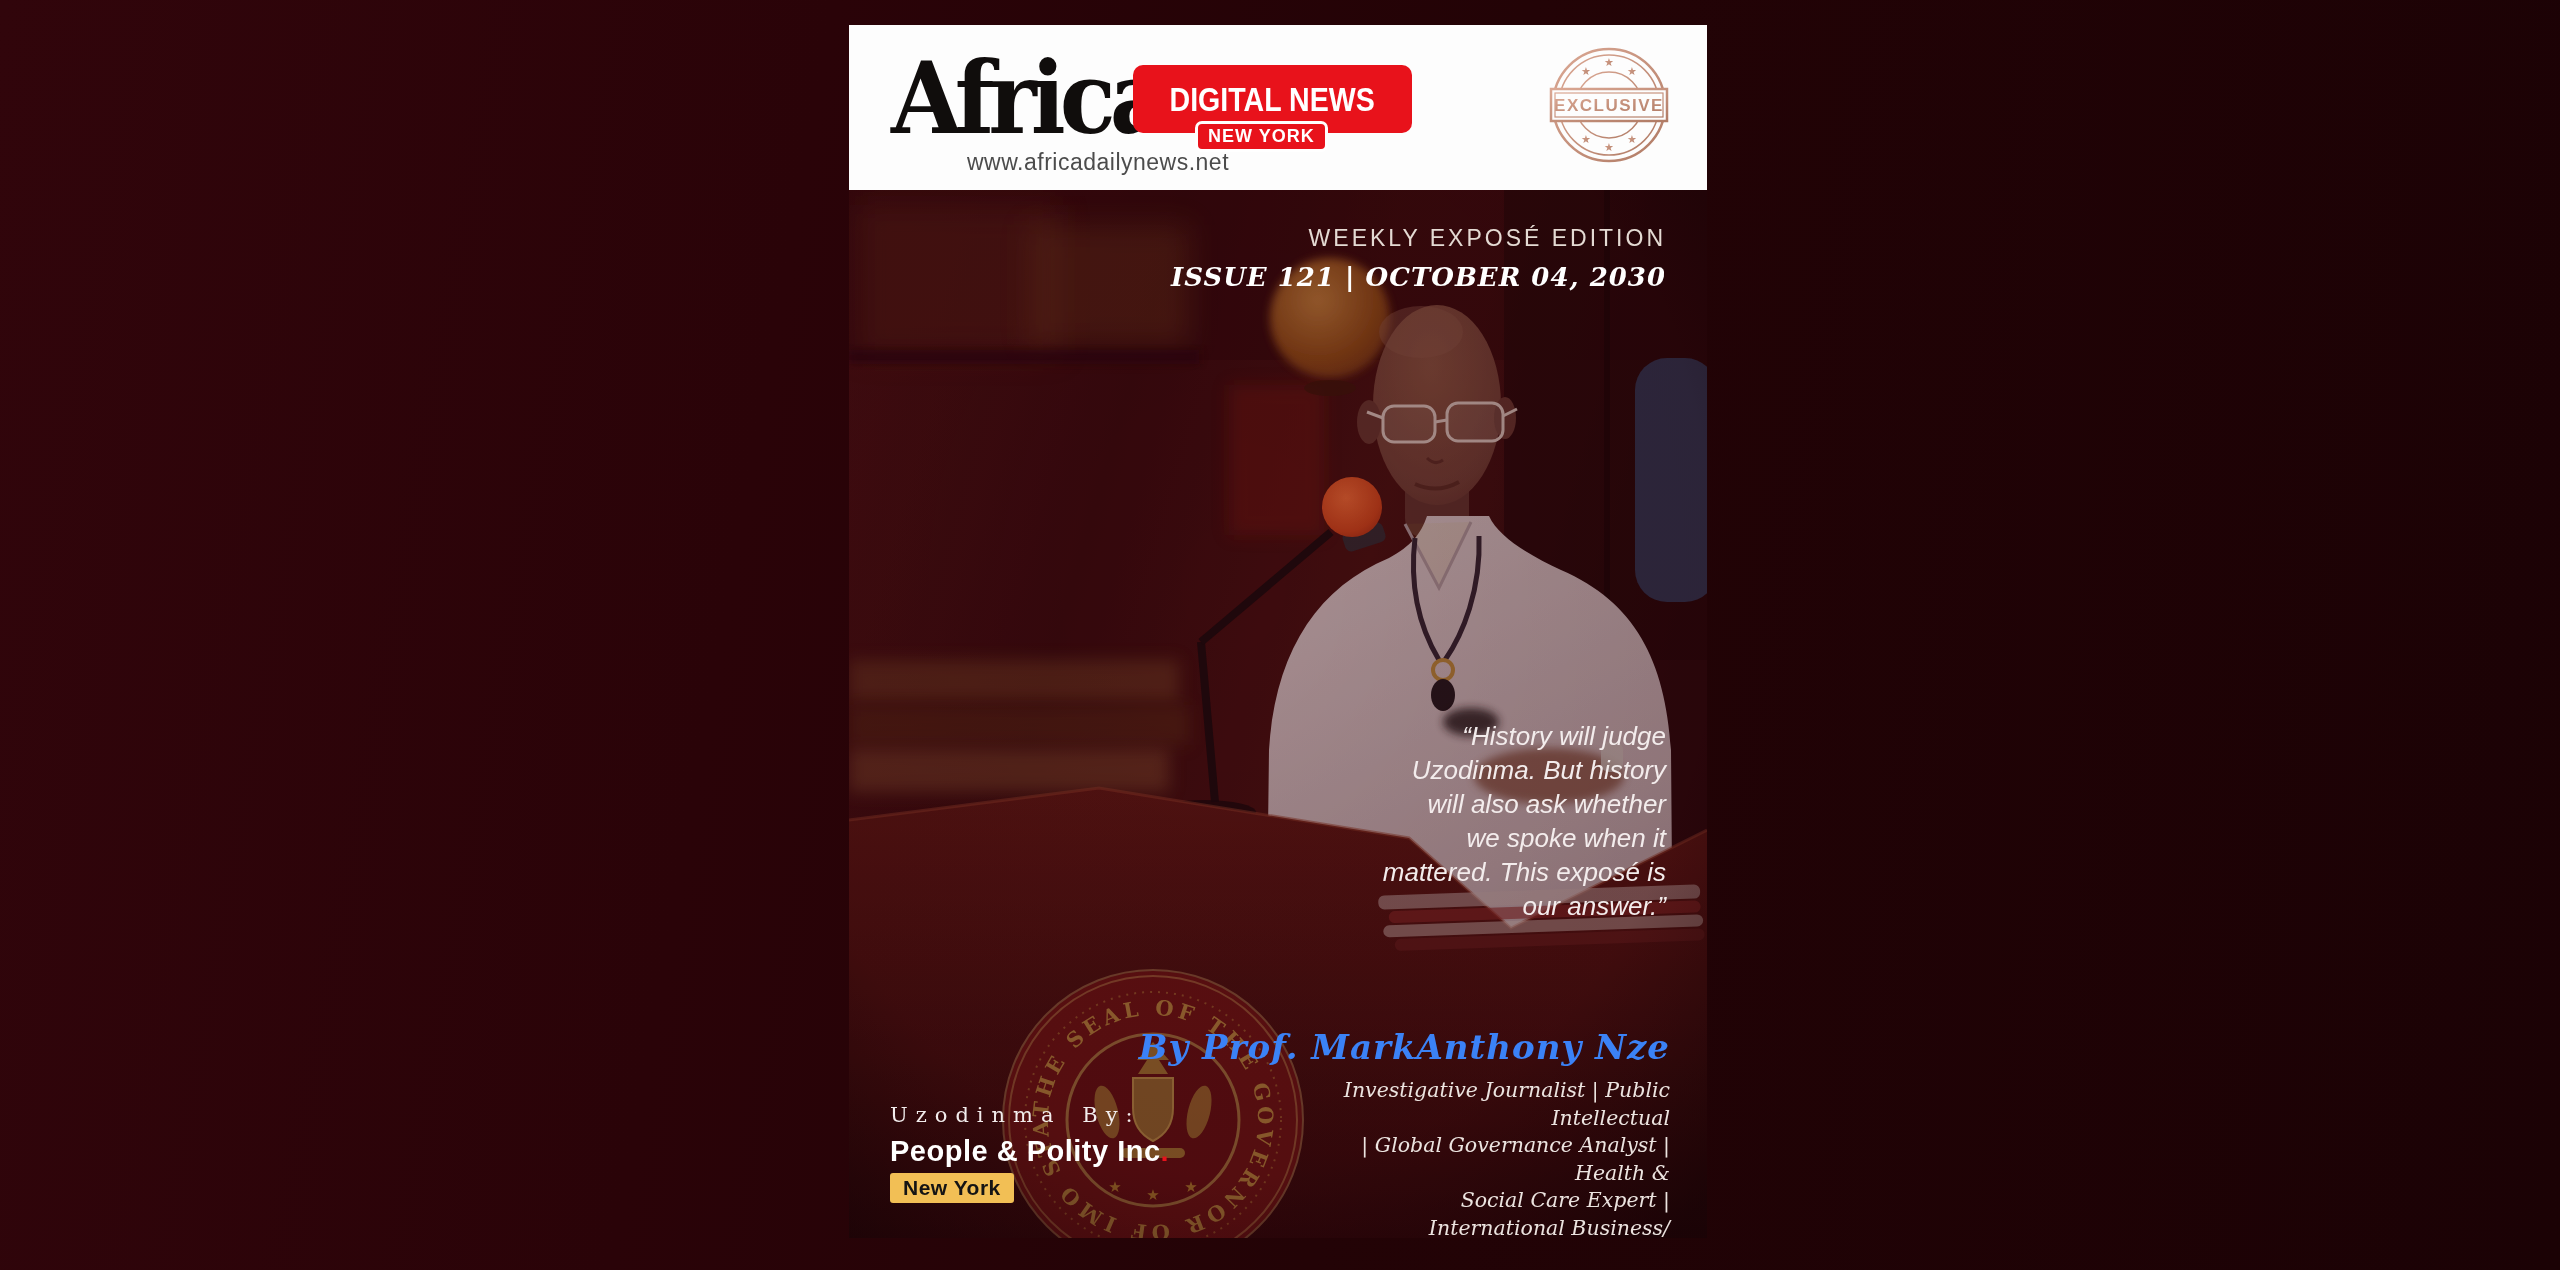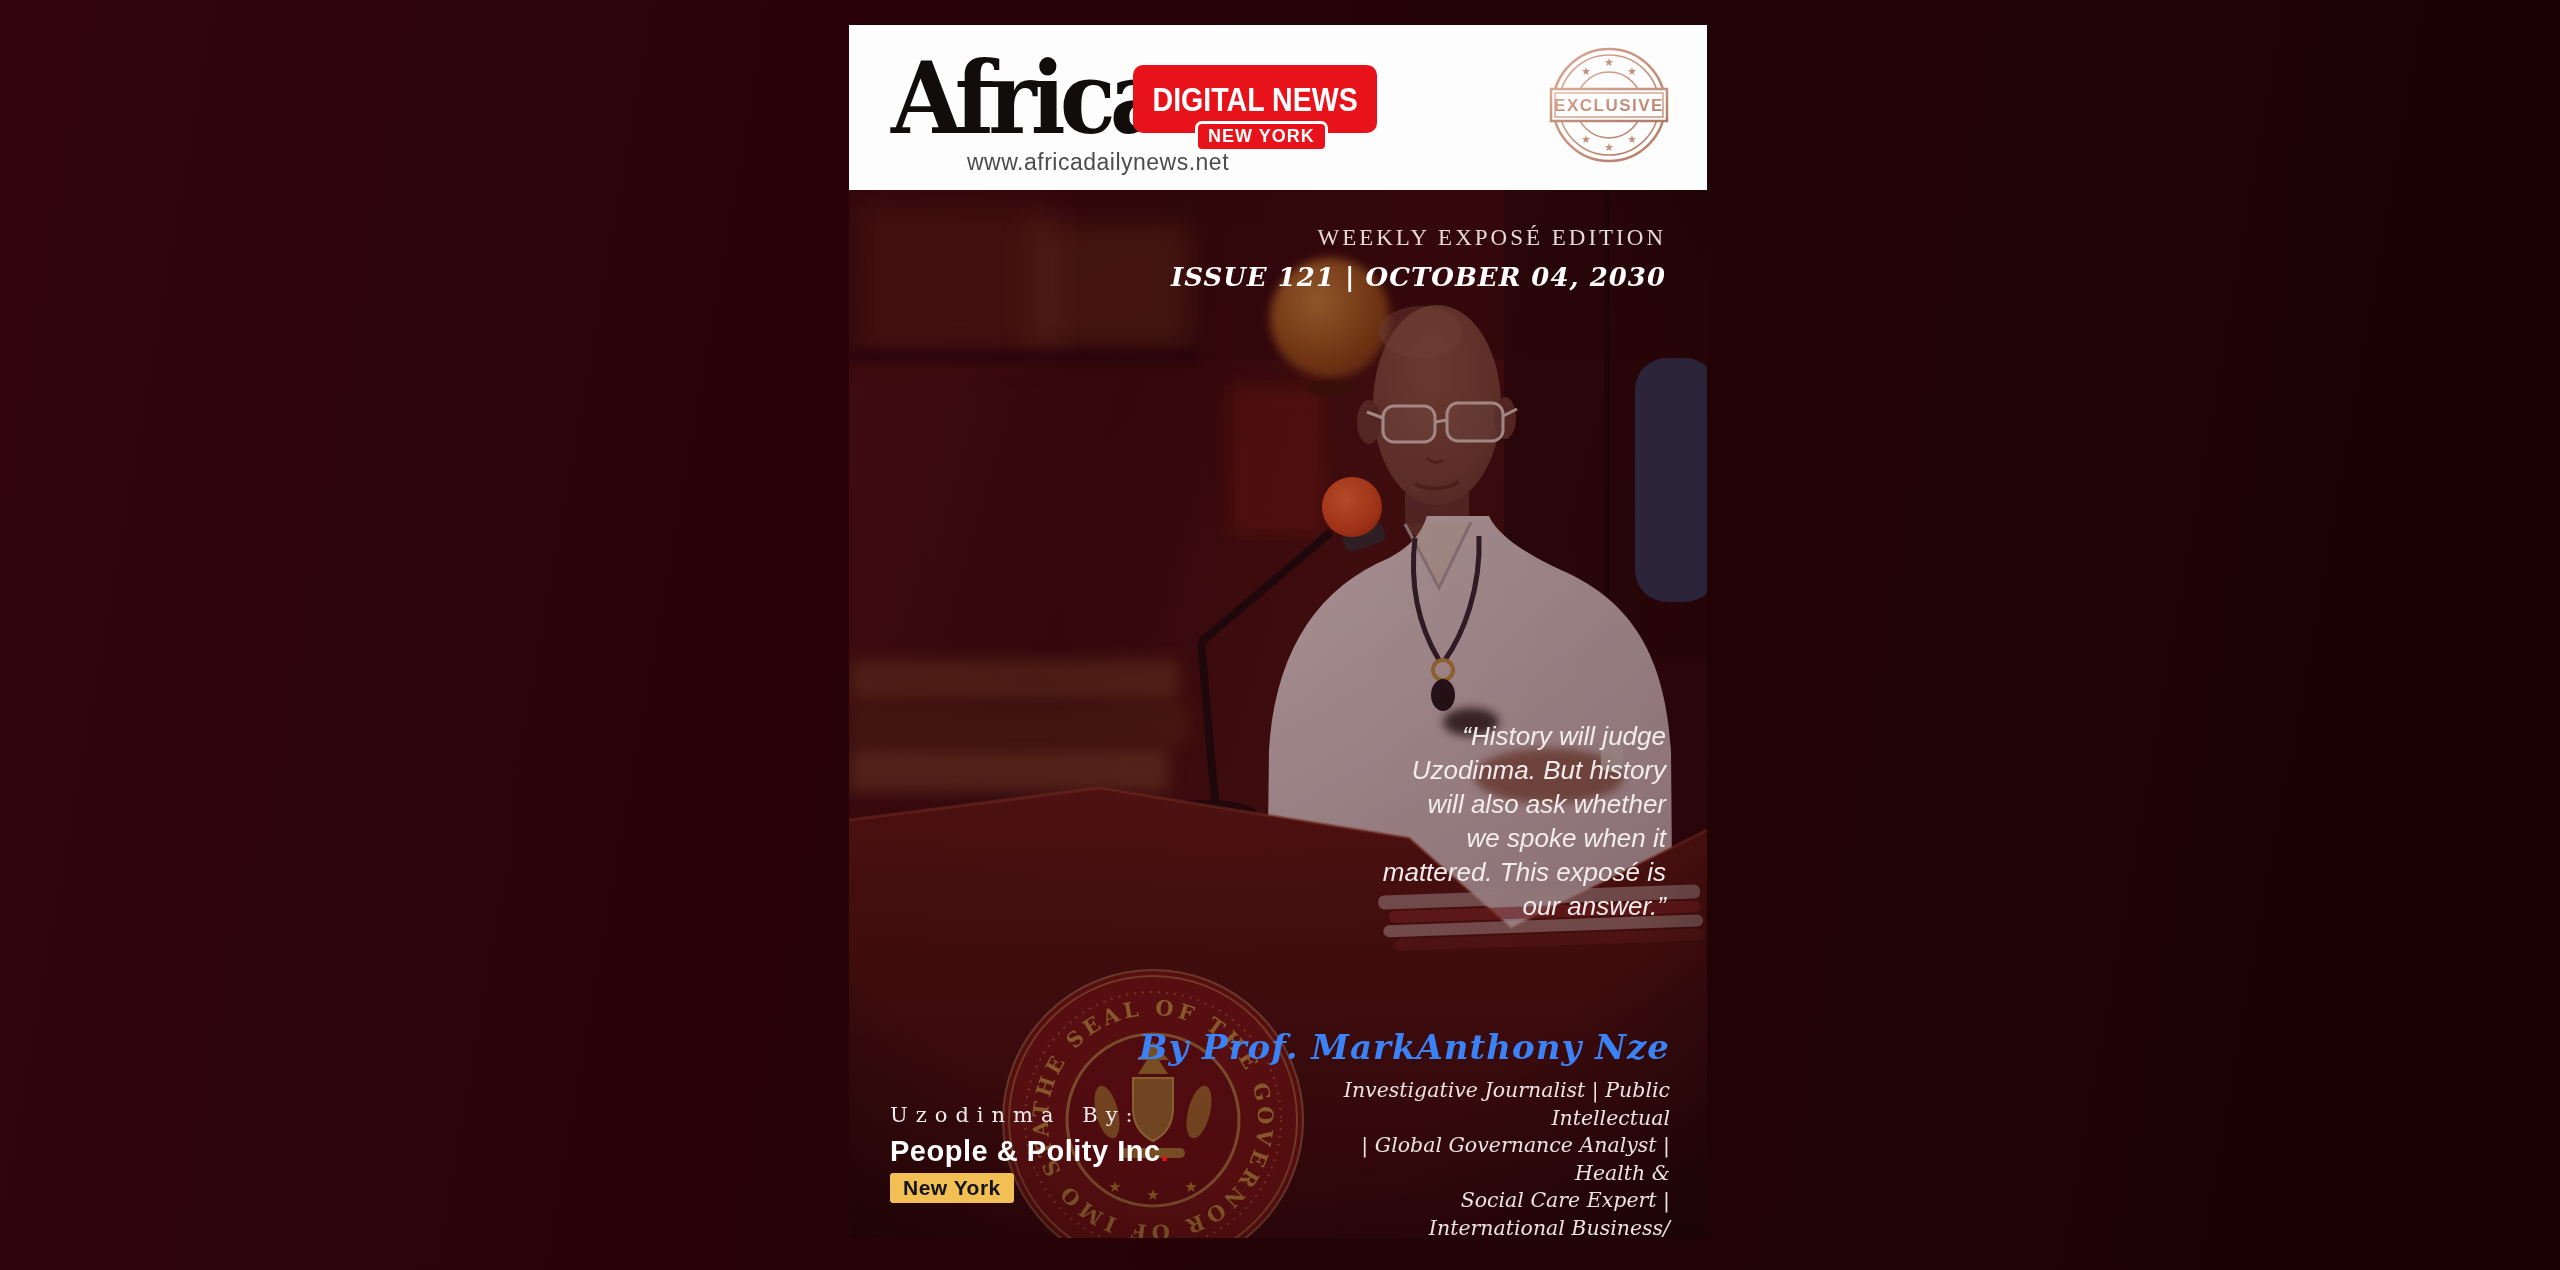--- a/index.html
+++ b/index.html
@@ -3,33 +3,33 @@
 <meta charset="utf-8">
 <style>
   html,body{margin:0;padding:0;width:2560px;height:1270px;overflow:hidden;
     background:linear-gradient(100deg,#31050b 0%,#2a0308 30%,#230306 55%,#1b0205 100%);
     font-family:"Liberation Sans",sans-serif;}
   .cover{position:absolute;left:849px;top:25px;width:858px;height:1213px;overflow:hidden;background:#2e070b;}
   
   .masthead{position:absolute;top:0;left:0;right:0;height:165px;background:#fdfdfd;z-index:5;}
   .africa-word{position:absolute;left:42px;top:14px;font-family:"DejaVu Serif",serif;font-weight:bold;
     font-size:92px;line-height:110px;color:#100d0c;letter-spacing:-6px;transform:scaleY(1.08);transform-origin:left top;}
-  .redbox{position:absolute;left:284px;top:40px;width:244px;height:68px;background:#e8121b;border-radius:10px;
+  .redbox{position:absolute;left:284px;top:40px;width:279px;height:68px;background:#e8121b;border-radius:10px;
     display:flex;align-items:center;justify-content:center;}
   .redbox span{color:#fff;font-weight:bold;font-size:34px;letter-spacing:0px;transform:scaleX(0.84);white-space:nowrap;}
   .nybox{position:absolute;left:346px;top:96px;background:#e8121b;border:3px solid #fff;border-radius:7px;
     padding:2px 10px;color:#fff;font-weight:bold;font-size:18px;letter-spacing:1px;white-space:nowrap;}
   .siteurl{position:absolute;left:118px;top:124px;font-size:23px;color:#4c4c4c;letter-spacing:0.5px;}
   
   .stamp{position:absolute;right:38px;top:20px;width:120px;height:120px;}
   
   .photo{position:absolute;top:165px;left:0;right:0;height:1048px;z-index:1;}
   
   .ovl{position:absolute;z-index:6;}
-  .edition{right:41px;top:200px;font-family:Liberation Serif, serif;font-size:23px;letter-spacing:3px;color:#e4dad3;}
+  .edition{right:41px;top:200px;font-family:Liberation Sans, sans-serif;font-size:23px;letter-spacing:3px;color:#e4dad3;}
   .issue{right:41px;top:237px;font-family:"DejaVu Serif",serif;font-style:italic;font-weight:bold;
     font-size:26px;letter-spacing:1px;color:#fff;}
   .headline{left:22px;top:258px;}
   .hl{font-size:108px;line-height:128px;color:#f5f1f2;font-weight:400;white-space:nowrap;
     transform:scaleX(0.655);transform-origin:0 50%;}
   .quote{right:41px;top:694px;width:300px;text-align:right;font-family:Liberation Sans, sans-serif;font-style:italic;
     font-size:26px;line-height:34px;color:#f3ecec;white-space:pre-line;}
   .byline{right:37px;top:1002px;font-family:"DejaVu Serif",serif;font-style:italic;font-weight:bold;
     font-size:34px;color:#3b82f6;letter-spacing:1px;}
   .creds{right:37px;top:1052px;width:340px;text-align:right;font-family:"DejaVu Serif",serif;font-style:italic;

